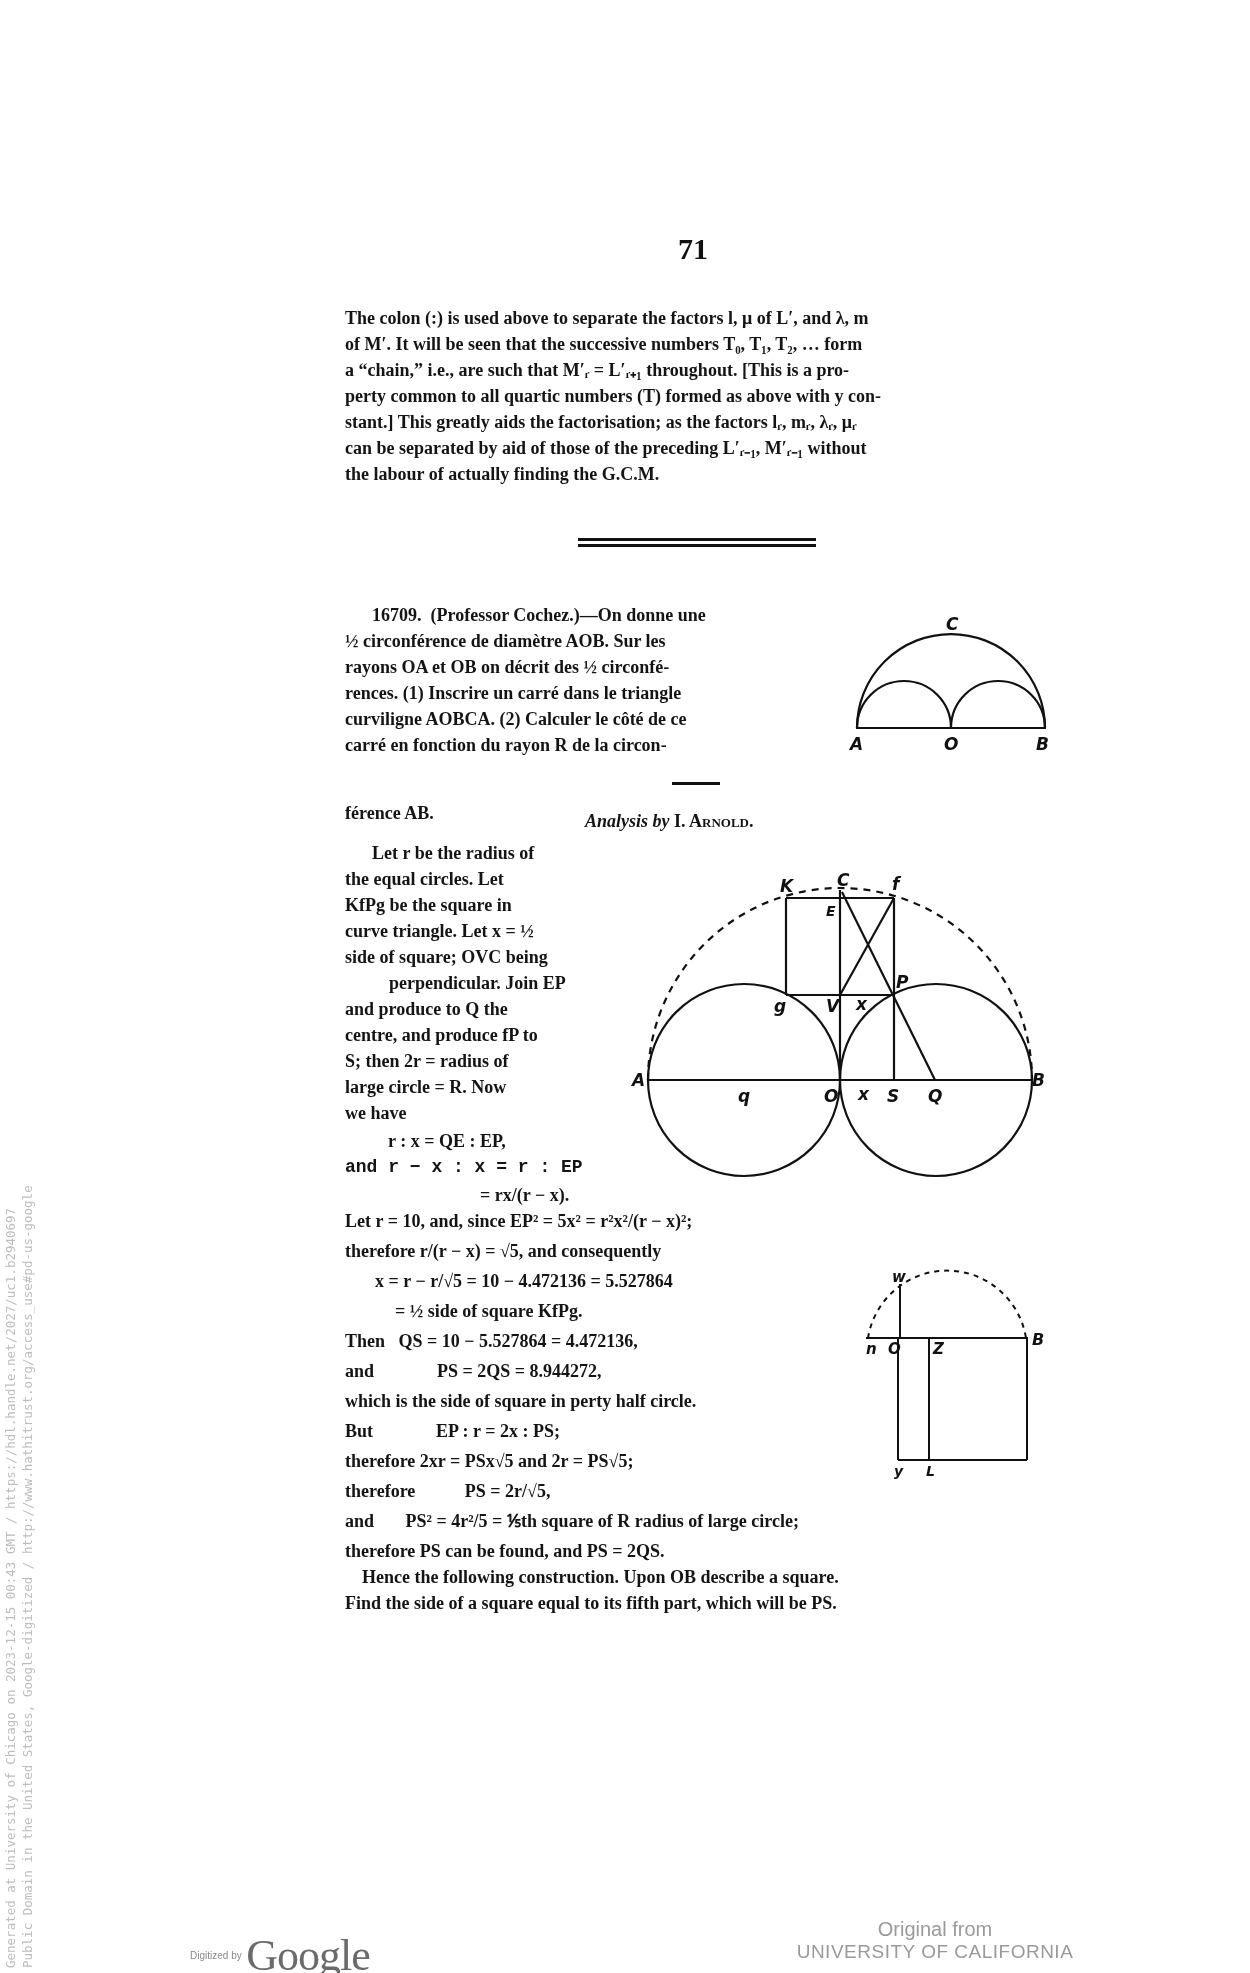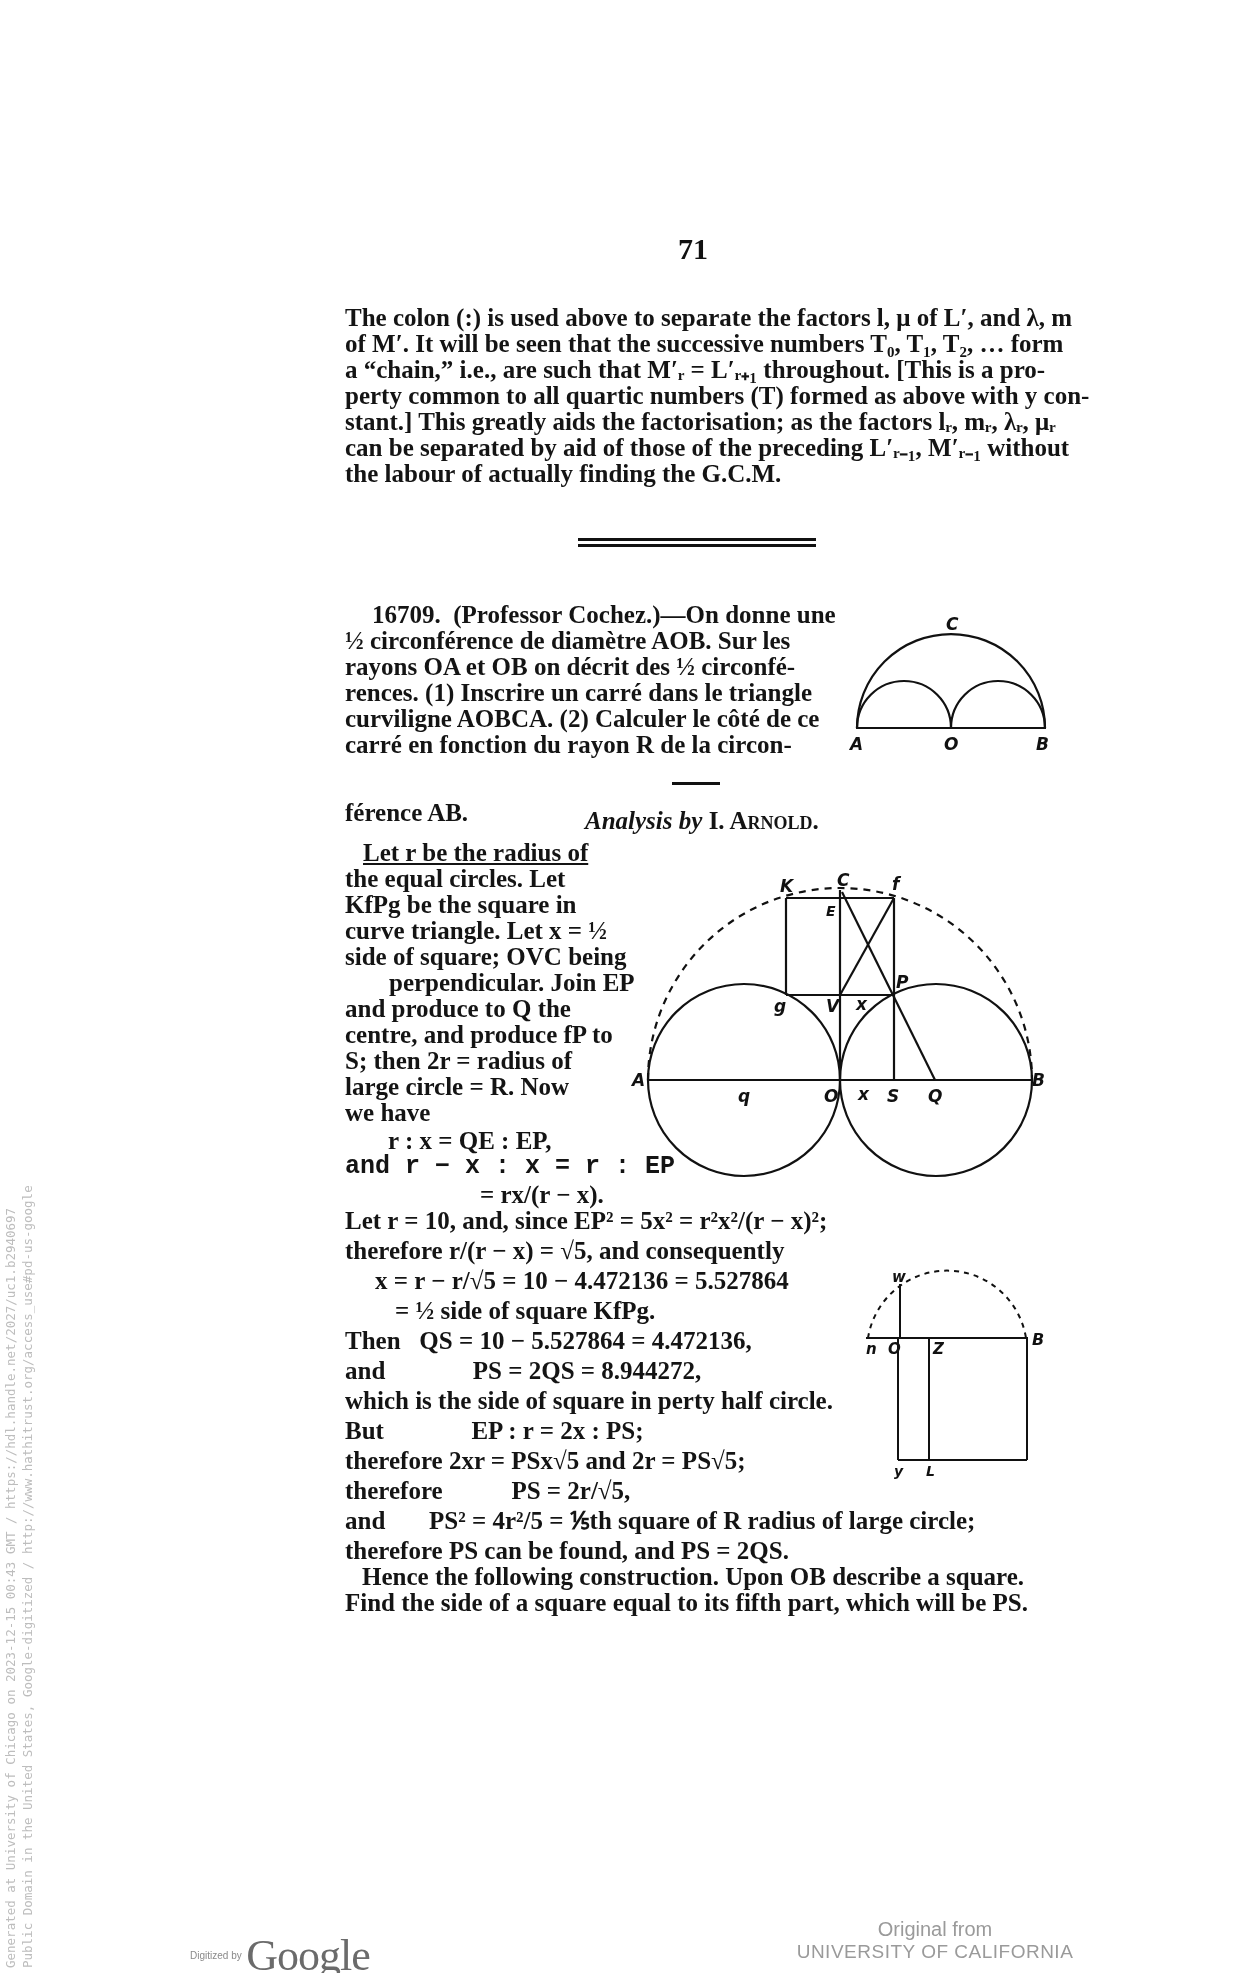--- a/index.html
+++ b/index.html
@@ -1,20 +1,20 @@
 <!DOCTYPE html>
 <html><head>
 <meta charset="utf-8">
 <style>
   html, body { margin:0; padding:0; background:#fff; }
   body { width:1250px; height:1973px; position:relative; overflow:hidden; color:#111;
          font-family:"DejaVu Serif", "Liberation Serif", serif; }
   .abs { position:absolute; }
   .pagenum { left:678px; top:232px; font-size:30px; font-weight:bold; font-family:"Liberation Serif", serif; }
-  .body { font-family:"Liberation Serif", serif; font-weight:bold; font-size:25px; color:#141414; }
+  .body { font-family:"Liberation Serif", serif; font-weight:bold; font-size:18px; color:#141414; }
   .line { position:absolute; height:26px; line-height:26px; white-space:nowrap; }
   .jl { display:flex; justify-content:space-between; }
   .rule { position:absolute; left:578px; width:238px; height:3px; background:#111; }
   .shortrule { position:absolute; left:672px; width:48px; height:3px; background:#111; }
   .wm { position:absolute; left:2px; top:1968px; transform-origin:0 0; transform:rotate(-90deg);
         font-family:"DejaVu Sans Mono", monospace; font-size:12.5px; color:#bdbdbd; white-space:nowrap; line-height:17px; }
   .footer-left { left:190px; top:1930px; color:#8a8a8a; font-family:"Liberation Sans", sans-serif; }
   .footer-left .dig { font-size:10px; vertical-align:middle; }
   .footer-left .goog { font-family:"Liberation Serif", serif; font-size:44px; color:#6b6b6b; vertical-align:middle; letter-spacing:-1px; }
   .footer-right { left:770px; top:1918px; width:330px; text-align:center; color:#9a9a9a; font-family:"Liberation Sans", sans-serif; }
@@ -68,21 +68,21 @@
   <text x="196" y="160" font-size="17">B</text>
 </svg>
 
 <div class="shortrule" style="top:782px;"></div>
 
 <div class="line body" style="left:585px;top:808px;">
   <i>Analysis by</i>&nbsp;<span style="font-variant:small-caps;">I. Arnold.</span>
 </div>
 
 <div class="body">
-  <div class="line" style="left:363px;top:840px;text-decoration:underline;">Let r be the radius of</div>
+  <div class="line" style="left:372px;top:840px;">Let r be the radius of</div>
   <div class="line" style="left:345px;top:866px;">the equal circles.  Let</div>
   <div class="line" style="left:345px;top:892px;">KfPg be the square in</div>
   <div class="line" style="left:345px;top:918px;">curve triangle.  Let x = ½</div>
   <div class="line" style="left:345px;top:944px;">side of square; OVC being</div>
   <div class="line" style="left:345px;top:970px;margin-left:44px;">perpendicular.  Join EP</div>
   <div class="line" style="left:345px;top:996px;">and produce to Q the</div>
   <div class="line" style="left:345px;top:1022px;">centre, and produce fP to</div>
   <div class="line" style="left:345px;top:1048px;">S;  then  2r = radius of</div>
   <div class="line" style="left:345px;top:1074px;">large circle = R.  Now</div>
   <div class="line" style="left:345px;top:1100px;">we have</div>

